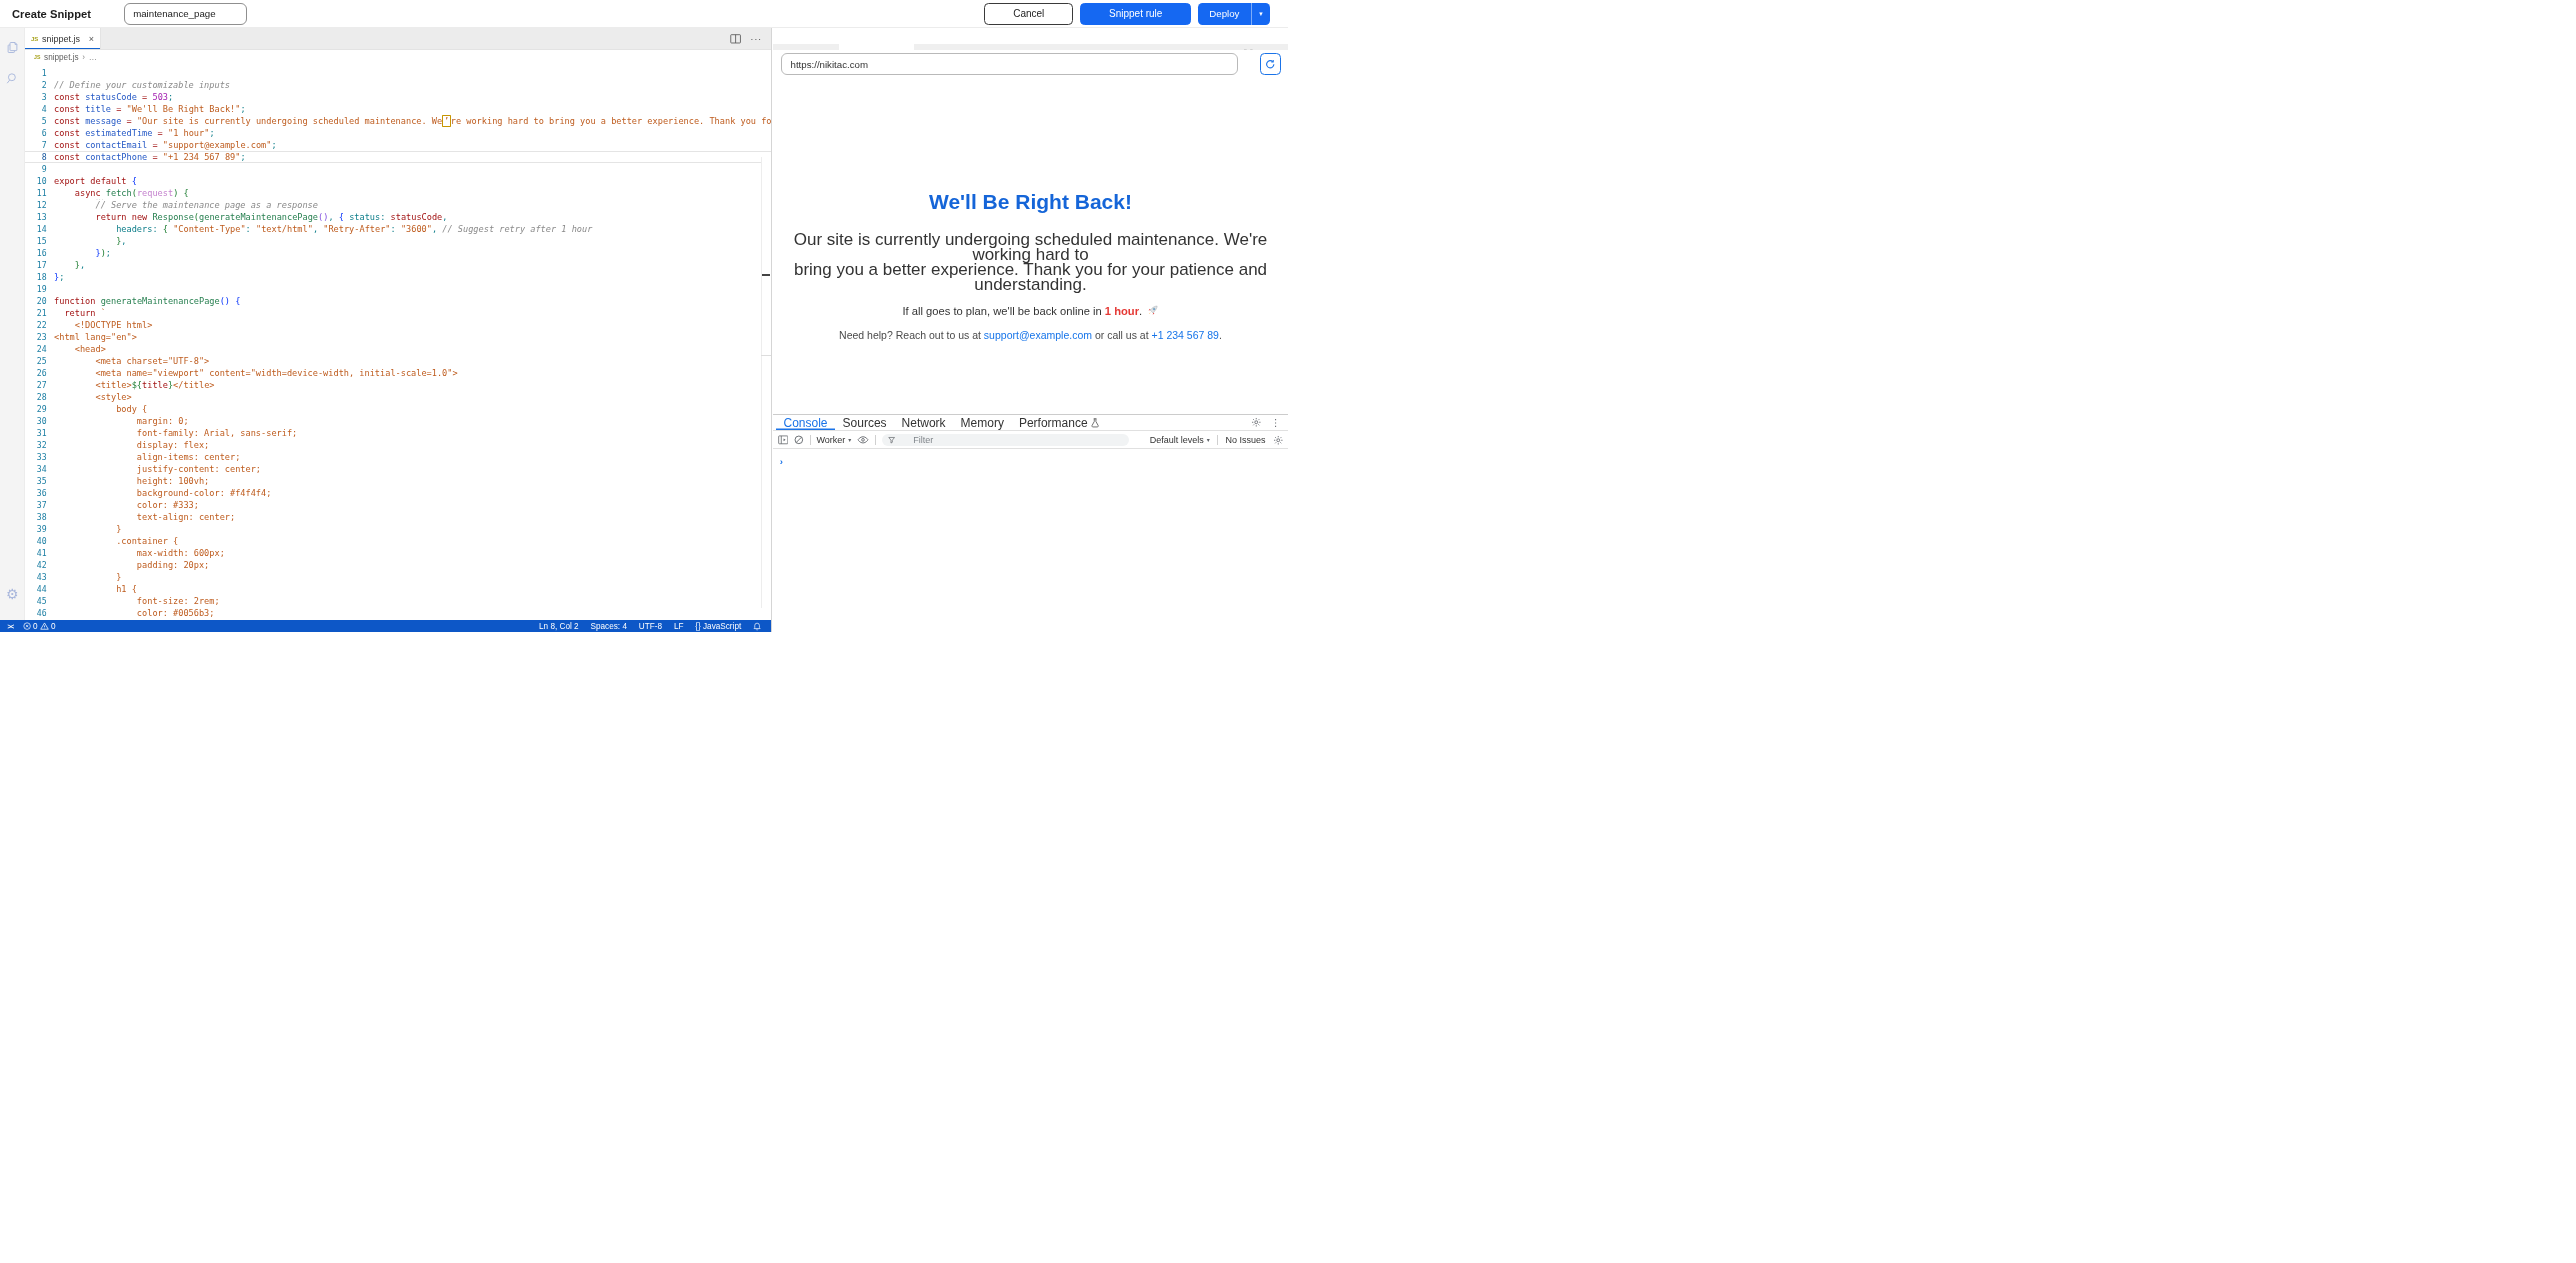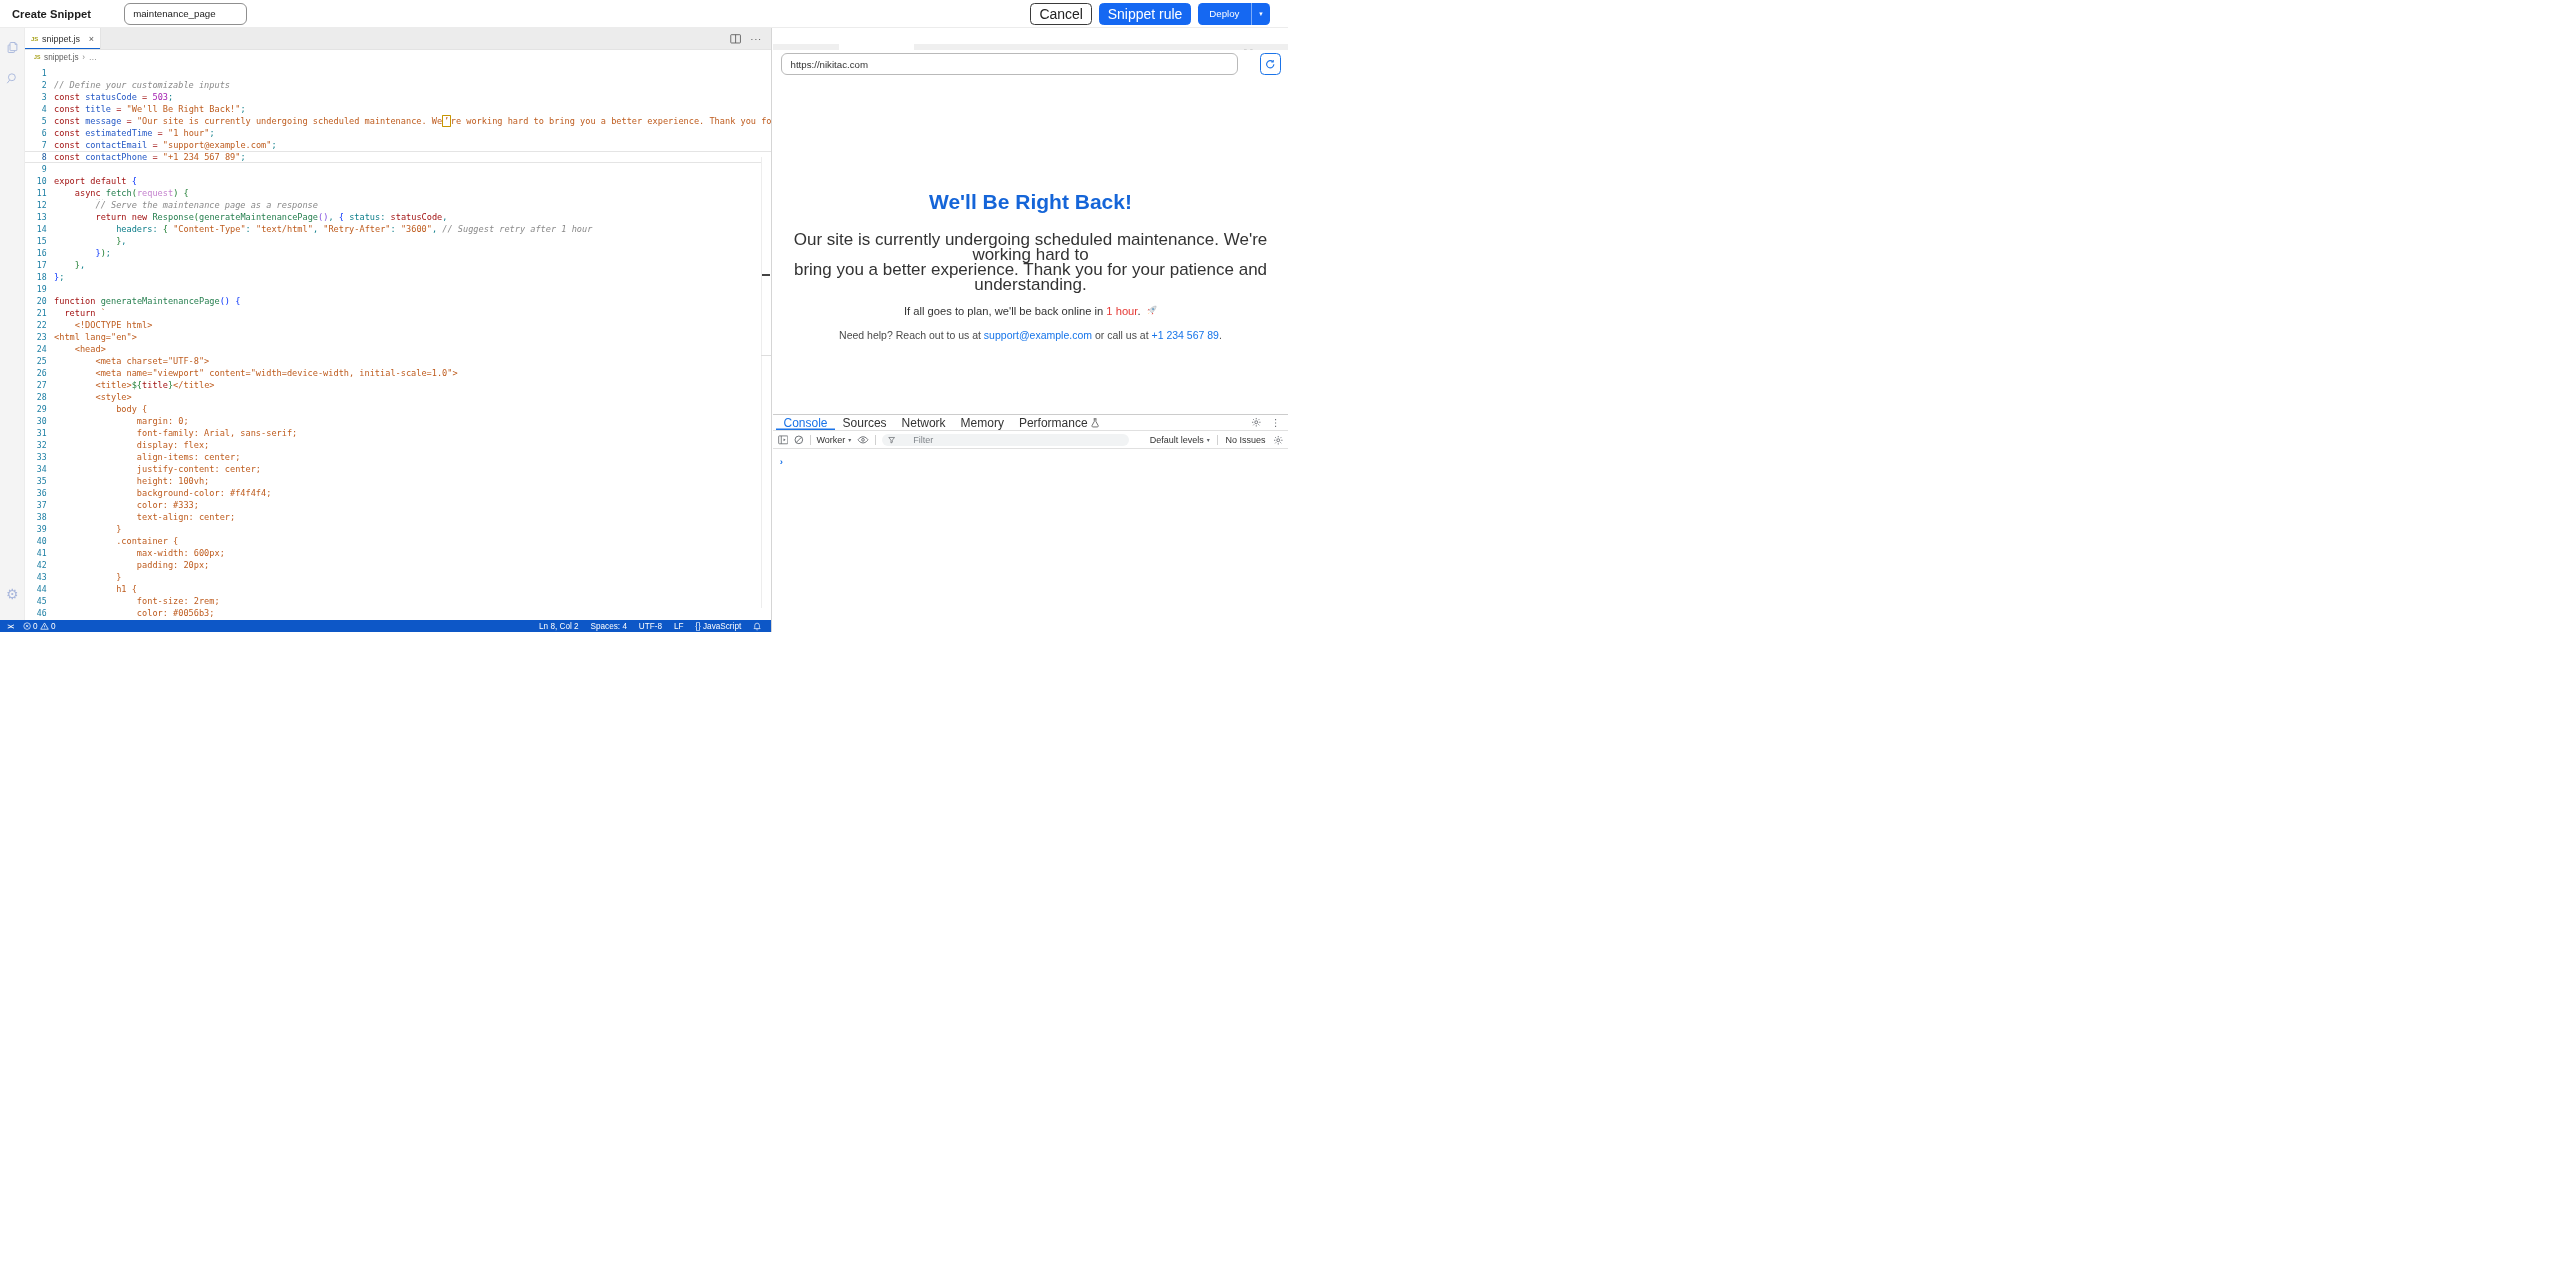--- a/index.html
+++ b/index.html
@@ -4,21 +4,21 @@
 <style>
   * { margin:0; padding:0; box-sizing:border-box; }
   html,body { width:1288px; height:632px; background:#fff; font-family:"Liberation Sans", sans-serif; overflow:hidden; }
   .app { position:relative; width:1288px; height:632px; }
 
   
   .hdr { position:absolute; top:0; left:0; right:0; height:28px; background:#fff; border-bottom:0.7px solid #ececec; display:flex; align-items:center; }
   .hdr-title { font-size:11.2px; font-weight:700; color:#1d1d1d; margin-left:12px; }
   .hdr-name { margin-left:33px; width:123px; height:22px; border:0.7px solid #8f8f8f; border-radius:6px; font-size:9.7px; color:#222; padding:0 8.2px; font-family:"Liberation Sans",sans-serif; outline:none; background:#fff; }
   .hdr-actions { margin-left:auto; margin-right:18px; display:flex; align-items:center; gap:6.7px; }
-  .btn { height:22px; border-radius:4.5px; font-size:14px; display:flex; align-items:center; padding:0 8px; cursor:pointer; }
+  .btn { height:22px; border-radius:4.5px; font-size:10px; display:flex; align-items:center; padding:0 28px; cursor:pointer; }
   .btn-cancel { background:#fff; border:0.7px solid #3a3a3a; color:#222; }
   .btn-blue { background:#1568f2; border:0.7px solid #1568f2; color:#fff; }
   .deploy-group { display:flex; align-items:stretch; height:22px; border-radius:4.5px; overflow:hidden; background:#1568f2; }
   .deploy-main { display:flex; align-items:center; padding:0 11.2px; color:#fff; font-size:9.7px; cursor:pointer; }
   .deploy-caret { width:19.4px; display:flex; align-items:center; justify-content:center; color:#fff; font-size:6.7px; border-left:0.7px solid rgba(255,255,255,.45); cursor:pointer; }
 
   
   .left-pane { position:absolute; top:28px; left:0; width:772px; bottom:0; background:#fff; border-right:0.7px solid #d5d5d5; }
   .right-pane { position:absolute; top:28px; left:773px; right:0; bottom:0; background:#fff; }
 
@@ -79,21 +79,21 @@
   .urlrow { position:absolute; top:22.4px; left:0; right:0; height:28px; background:#fff; display:flex; align-items:center; padding:0 7.5px; gap:22px; }
   .urlinput { flex:1; height:22px; border:0.7px solid #b9b9b9; border-radius:6px; font-size:9.7px; color:#333; padding:0 9px; outline:none; font-family:"Liberation Sans",sans-serif; }
   .refresh-btn { width:21px; height:22px; border:1.1px solid #1a73e8; border-radius:4.5px; background:#fff; display:flex; align-items:center; justify-content:center; cursor:pointer; }
 
   
   .preview { position:absolute; top:51px; left:0; right:0; height:336px; background:#fff; overflow:hidden; }
   .pv-wrap { width:478px; margin:0 auto; text-align:center; }
   .pv-h1 { margin-top:111px; font-size:21px; font-weight:700; color:#1565d8; }
   .pv-msg { margin-top:18px; font-size:17px; line-height:15px; color:#333; }
   .pv-plan { margin-top:12.7px; font-size:11.2px; color:#333; }
-  .pv-time { color:#e53935; font-weight:400;text-align:center; }
+  .pv-time { color:#e53935; font-weight:700;text-align:center; }
   .pv-help { margin-top:12px; font-size:10.5px; color:#4a4a4a; }
   .pv-link { color:#1674e9; cursor:pointer; }
   .rocket { display:inline-block; vertical-align:-1.5px; margin-left:2.2px; }
 
   
   .devtools { position:absolute; top:386px; left:0; right:0; bottom:0; border-top:0.7px solid #ccc; background:#fff; }
   .dtabs { height:16.4px; display:flex; align-items:stretch; border-bottom:0.7px solid #e0e0e0; background:#fff; padding-left:3px; }
   .dtab { display:flex; align-items:center; gap:3px; padding:0 7.5px; font-size:12px; color:#333; cursor:pointer; }
   .dtab.active { color:#1a73e8; box-shadow: inset 0 -1.5px 0 #1a73e8; }
   .dtabs-icons { margin-left:auto; display:flex; align-items:center; gap:9px; padding-right:7.5px; color:#5f6368; }

